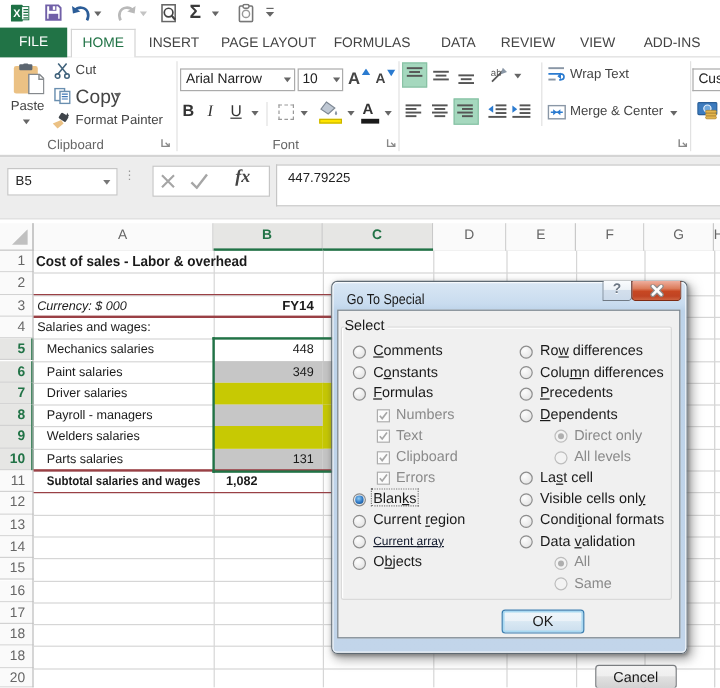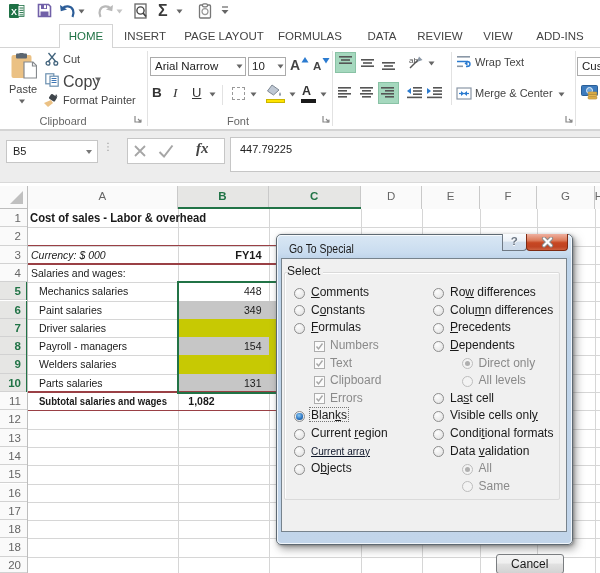--- a/index.html
+++ b/index.html
@@ -48,20 +48,21 @@
 <rect x="2.5" y="2" width="11" height="13" rx="1" fill="#fff" stroke="#777" stroke-width="1.3"></rect>
 <rect x="5.5" y="0.8" width="5" height="3" rx="1.4" fill="#fff" stroke="#777" stroke-width="1.2"></rect>
 <circle cx="8" cy="8.6" r="3" fill="none" stroke="#999" stroke-width="1.2"></circle>
     </svg>
 <svg style="position:absolute;left:221px;top:6px" width="8" height="9" viewBox="0 0 8 9">
 <path d="M1 1h6" stroke="#666" stroke-width="1.2"></path>
       <path d="M0.5 4h7L4 8z" fill="#666"></path>
     </svg>
 <div style="left:0;top:23px;width:600px;height:25px;background:#fff;"></div>
 <div style="left:0;top:47px;width:600px;height:1px;background:#D4D4D4;"></div>
+<div class="t" style="left:0;top:23px;width:56px;height:25px;background:#217346;color:#fff;font-size:11.5px;text-align:center;line-height:25px;">FILE</div>
 <div style="left:59px;top:23.5px;width:54px;height:24.5px;background:#fff;border:1px solid #D4D4D4;border-bottom:none;"></div>
 <div class="t" style="left:59px;top:23px;width:54px;height:25px;color:#217346;font-size:11.5px;text-align:center;line-height:26px;">HOME</div>
 <div class="t" style="left:85px;top:23px;width:120px;height:25px;color:#444;font-size:11.5px;text-align:center;line-height:26px;">INSERT</div>
 <div class="t" style="left:164px;top:23px;width:120px;height:25px;color:#444;font-size:11.5px;text-align:center;line-height:26px;">PAGE LAYOUT</div>
 <div class="t" style="left:250px;top:23px;width:120px;height:25px;color:#444;font-size:11.5px;text-align:center;line-height:26px;">FORMULAS</div>
 <div class="t" style="left:322px;top:23px;width:120px;height:25px;color:#444;font-size:11.5px;text-align:center;line-height:26px;">DATA</div>
 <div class="t" style="left:380px;top:23px;width:120px;height:25px;color:#444;font-size:11.5px;text-align:center;line-height:26px;">REVIEW</div>
 <div class="t" style="left:438px;top:23px;width:120px;height:25px;color:#444;font-size:11.5px;text-align:center;line-height:26px;">VIEW</div>
 <div class="t" style="left:500px;top:23px;width:120px;height:25px;color:#444;font-size:11.5px;text-align:center;line-height:26px;">ADD-INS</div>
 <div style="left:0;top:48px;width:600px;height:82px;background:#fff;"></div>
@@ -349,21 +350,20 @@
 <div class="t" style="left:31px;top:263.9px;height:18.3px;font-size:10.5px;line-height:18.3px;color:#1a1a1a;">Salaries and wages:</div>
 <div class="t" style="left:39px;top:282.2px;height:18.3px;font-size:10.5px;line-height:18.3px;color:#1a1a1a;">Mechanics salaries</div>
 <div class="t" style="left:39px;top:300.5px;height:18.3px;font-size:10.5px;line-height:18.3px;color:#1a1a1a;">Paint salaries</div>
 <div class="t" style="left:39px;top:318.8px;height:18.3px;font-size:10.5px;line-height:18.3px;color:#1a1a1a;">Driver salaries</div>
 <div class="t" style="left:39px;top:337.1px;height:18.3px;font-size:10.5px;line-height:18.3px;color:#1a1a1a;">Payroll - managers</div>
 <div class="t" style="left:39px;top:355.4px;height:18.3px;font-size:10.5px;line-height:18.3px;color:#1a1a1a;">Welders salaries</div>
 <div class="t" style="left:39px;top:373.7px;height:18.3px;font-size:10.5px;line-height:18.3px;color:#1a1a1a;">Parts salaries</div>
 <div class="t" style="left:39px;top:392.0px;height:18.3px;font-size:10.5px;line-height:18.3px;color:#1a1a1a;font-weight:bold;transform:scaleX(0.91);transform-origin:0 0;">Subtotal salaries and wages</div>
 <div class="t" style="left:141.5px;top:282.2px;width:120px;height:18.3px;font-size:10.5px;line-height:18.3px;color:#1a1a1a;text-align:right;">448</div>
 <div class="t" style="left:141.5px;top:300.5px;width:120px;height:18.3px;font-size:10.5px;line-height:18.3px;color:#1a1a1a;text-align:right;">349</div>
-<div class="t" style="left:141.5px;top:337.1px;width:120px;height:18.3px;font-size:10.5px;line-height:18.3px;color:#1a1a1a;text-align:right;">154</div>
 <div class="t" style="left:141.5px;top:373.7px;width:120px;height:18.3px;font-size:10.5px;line-height:18.3px;color:#1a1a1a;text-align:right;">131</div>
 <div class="t" style="left:141.5px;top:392.0px;width:120px;height:18.3px;font-size:10.5px;line-height:18.3px;color:#1a1a1a;text-align:center;font-weight:bold;">1,082</div>
 <div style="left:28px;top:244.9px;width:248px;height:1.4px;background:#9A4045;"></div>
 <div style="left:28px;top:263.2px;width:248px;height:1.4px;background:#9A4045;"></div>
 <div style="left:28px;top:391.3px;width:248px;height:1.4px;background:#9A4045;"></div>
 <div style="left:28px;top:409.6px;width:248px;height:1.4px;background:#9A4045;"></div>
 <div style="left:176.5px;top:281.2px;width:100px;height:2px;background:#217346;"></div>
 <div style="left:176.5px;top:392.0px;width:100px;height:2px;background:#217346;"></div>
 <div style="left:176.5px;top:281.2px;width:2px;height:112.8px;background:#217346;"></div>
 <div style="left:275.5px;top:233.8px;width:297px;height:311px;border-radius:5px;background:linear-gradient(180deg,#D9E7F4 0px,#C9DCEF 18px,#BDD3E9 24px,#C2D5EA 100%);border:1px solid #5E6972;box-shadow:3px 4px 9px rgba(80,80,80,0.55), 1px 1px 3px rgba(90,90,90,0.5);"></div>
@@ -432,13 +432,14 @@
 <div class="t" style="left:450px;top:408.4px;height:15px;font-size:12px;line-height:15px;color:#1a1a1a;">Visible cells onl<u>y</u></div>
 <div style="left:433.0px;top:428.5px;width:11px;height:11px;border-radius:50%;border:1px solid #8D8D8D;background:radial-gradient(circle at 35% 30%,#FDFDFD,#E8E8E8 70%,#D8D8D8);"></div>
 <div class="t" style="left:450px;top:426.0px;height:15px;font-size:12px;line-height:15px;color:#1a1a1a;">Condi<u>t</u>ional formats</div>
 <div style="left:433.0px;top:446.1px;width:11px;height:11px;border-radius:50%;border:1px solid #8D8D8D;background:radial-gradient(circle at 35% 30%,#FDFDFD,#E8E8E8 70%,#D8D8D8);"></div>
 <div class="t" style="left:450px;top:443.6px;height:15px;font-size:12px;line-height:15px;color:#1a1a1a;">Data <u>v</u>alidation</div>
 <div style="left:461.5px;top:463.7px;width:11px;height:11px;border-radius:50%;border:1px solid #BDBDBD;background:#F3F3F3;"></div>
 <div style="left:464.5px;top:466.7px;width:5px;height:5px;border-radius:50%;background:#AFAFAF;"></div>
 <div class="t" style="left:478.5px;top:461.2px;height:15px;font-size:12px;line-height:15px;color:#8A8A8A;">All</div>
 <div style="left:461.5px;top:481.3px;width:11px;height:11px;border-radius:50%;border:1px solid #BDBDBD;background:#F3F3F3;"></div>
 <div class="t" style="left:478.5px;top:478.8px;height:15px;font-size:12px;line-height:15px;color:#8A8A8A;">Same</div>
+<div style="left:418px;top:507.5px;width:69px;height:20px;border-radius:3px;border:1px solid #3C7FB1;background:linear-gradient(180deg,#F1F6FA,#EBF2F8 45%,#D9E8F3 50%,#CBDEEE);box-shadow:inset 0 0 0 1.5px #A9D9F2;font-size:12px;color:#1a1a1a;text-align:center;line-height:19px;">OK</div>
 <div style="left:496px;top:507.5px;width:67.5px;height:20px;border-radius:3px;border:1px solid #7A7D80;background:linear-gradient(180deg,#F4F4F4,#EFEFEF 45%,#E1E1E1 50%,#D3D3D3);font-size:12px;color:#1a1a1a;text-align:center;line-height:19px;margin-top:46px;">Cancel</div>
   </div>
 </body></html>

